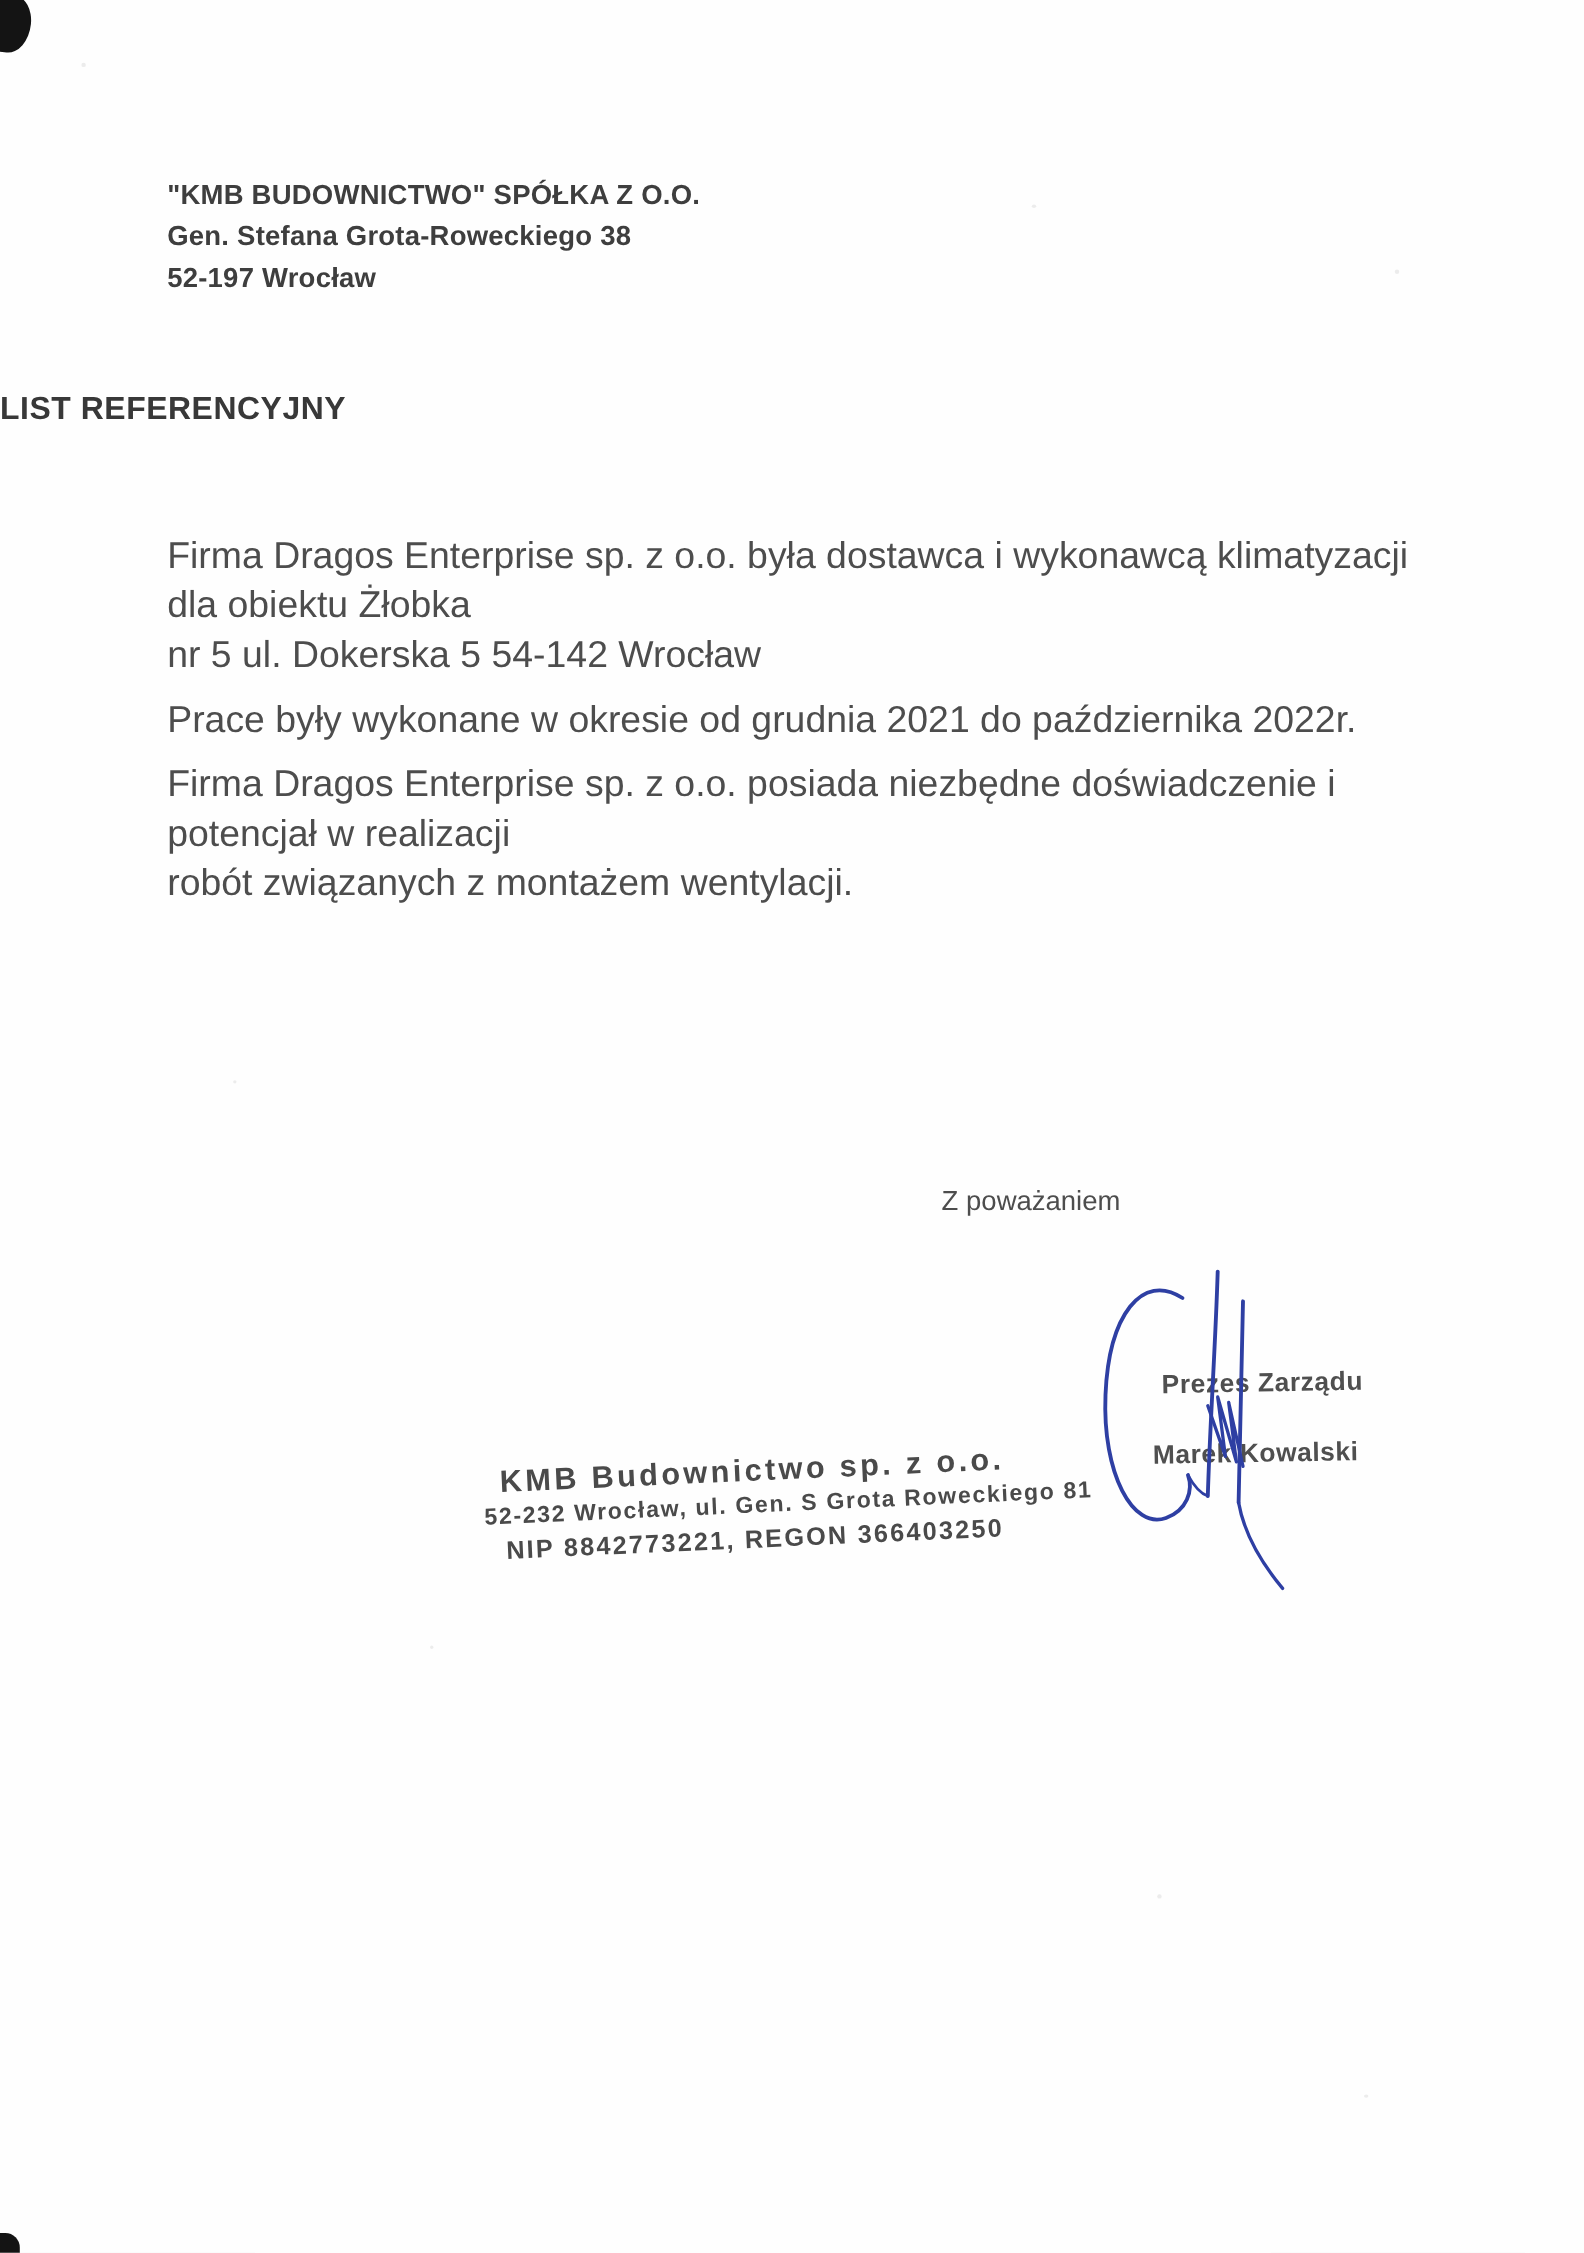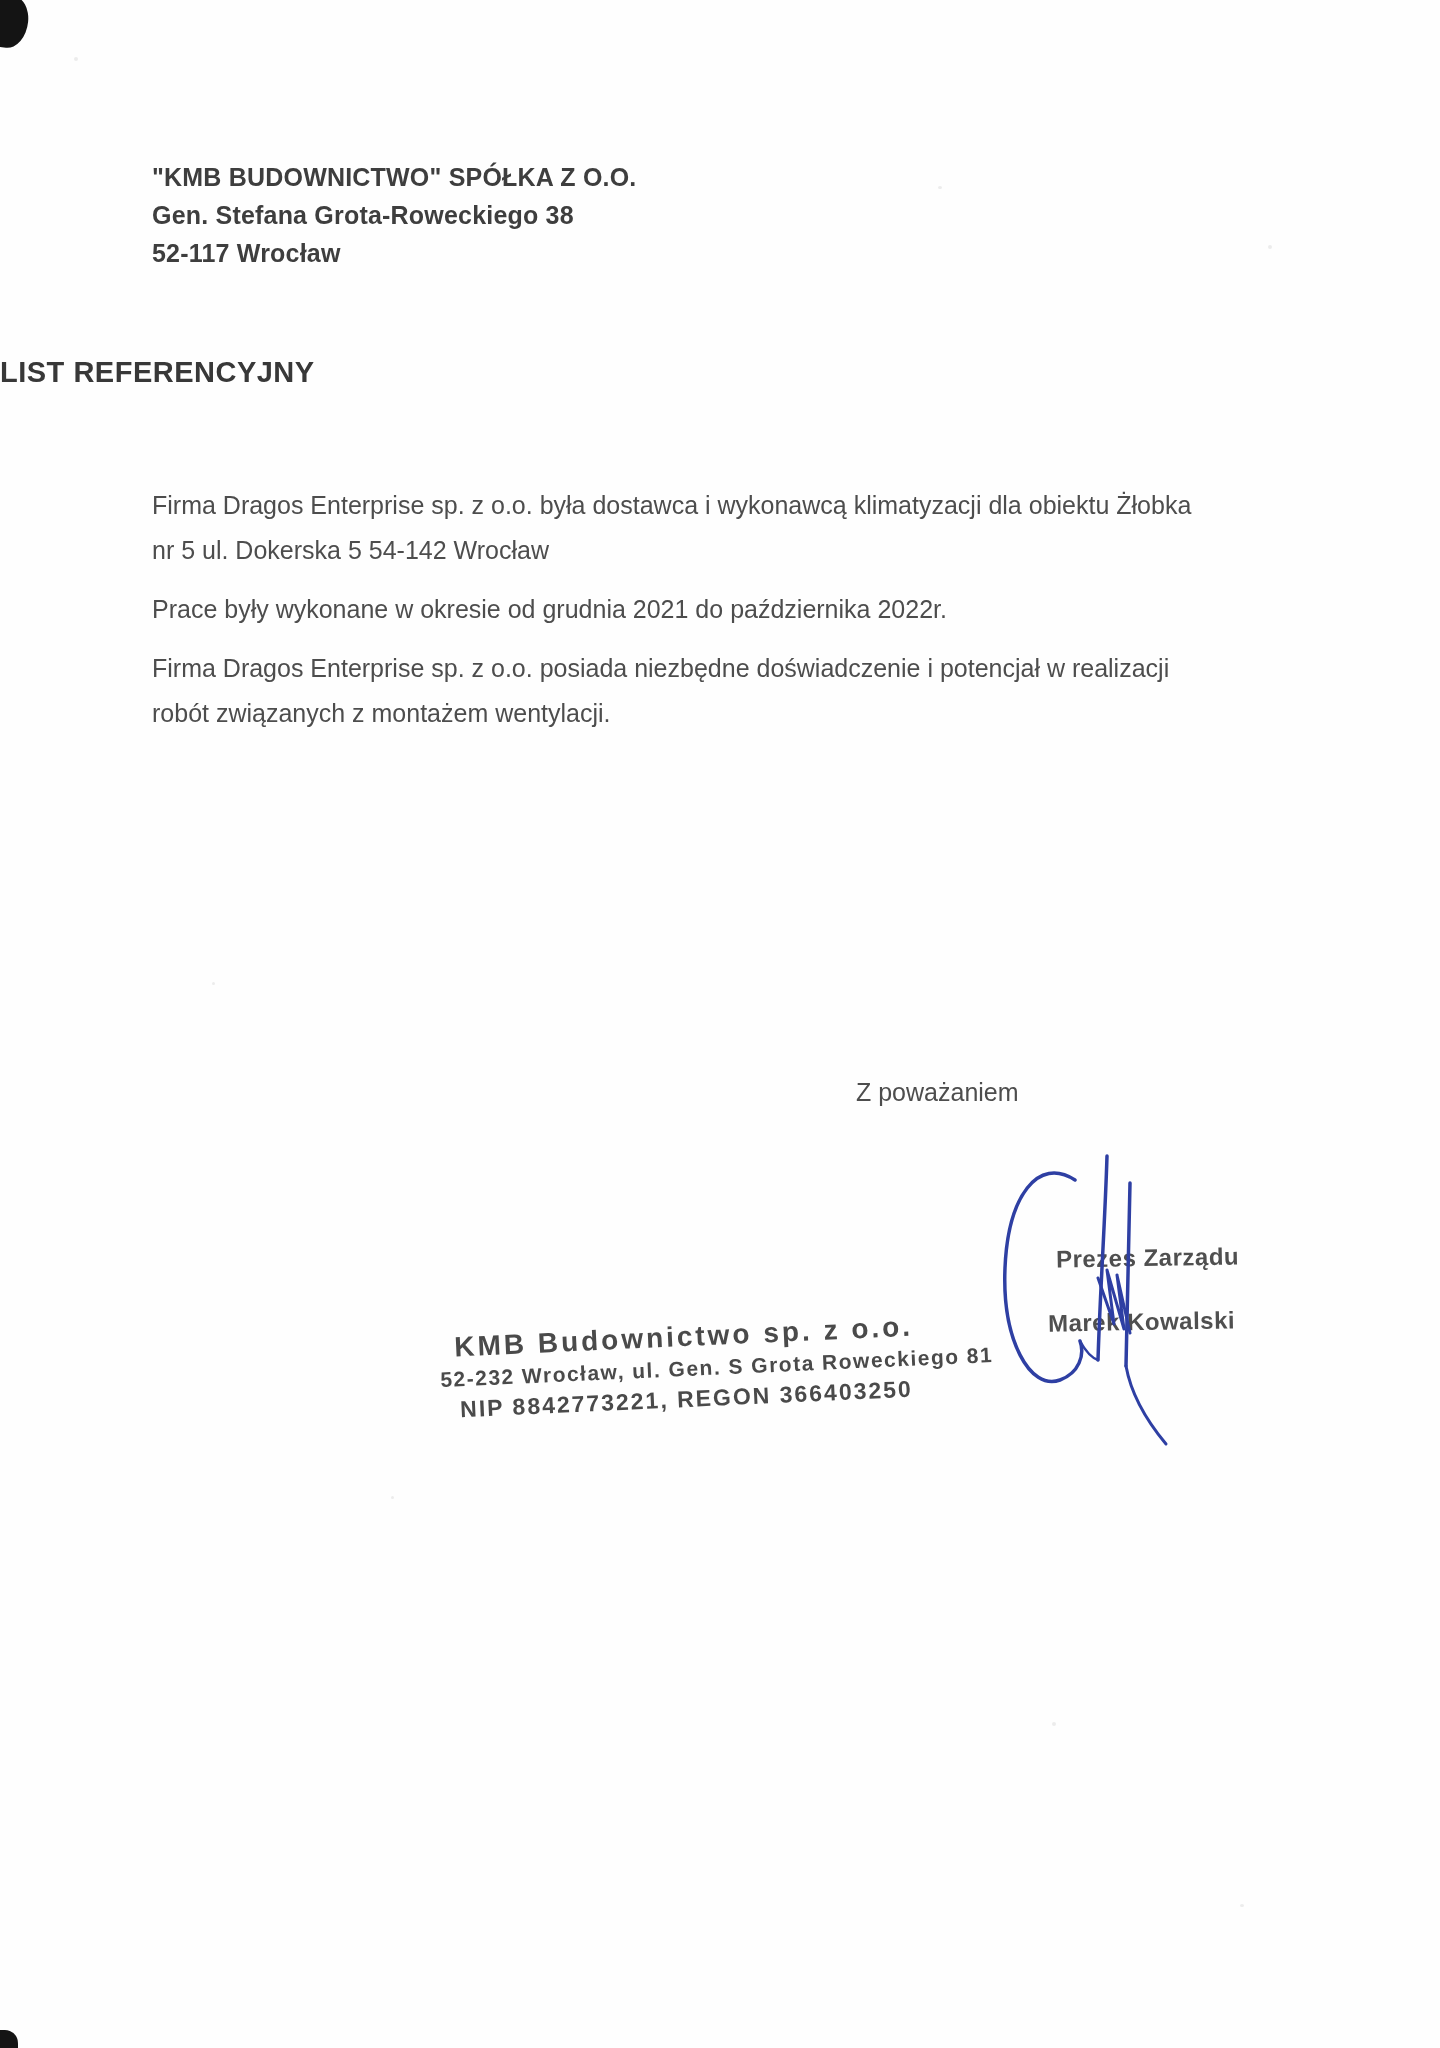--- a/index.html
+++ b/index.html
@@ -27,21 +27,21 @@
     font-size:25px;font-weight:bold;color:#3e3e3e;
     line-height:38px;letter-spacing:.2px;
   }
   .doc-title{
     position:absolute;left:0;top:356px;width:1430px;
     text-align:left;
     font-size:29px;font-weight:bold;color:#383838;letter-spacing:.5px;
   }
   .body-text{
     position:absolute;left:152px;top:483px;width:1145px;
-    font-size:25px;line-height:45px;color:#4d4d4d;
+    font-size:34px;line-height:45px;color:#4d4d4d;
   }
   .body-text p{margin:0 0 14px 0;}
   .closing{
     position:absolute;left:856px;top:1078px;
     font-size:25px;color:#4d4d4d;
   }
 
   
   .role-stamp{
     position:absolute;left:1056px;top:1244px;
@@ -84,21 +84,21 @@
   <div class="speck" style="left:938px;top:186px;width:4px;height:3px;"></div>
   <div class="speck" style="left:1268px;top:245px;width:4px;height:4px;"></div>
   <div class="speck" style="left:391px;top:1496px;width:3px;height:3px;"></div>
   <div class="speck" style="left:1052px;top:1722px;width:4px;height:4px;"></div>
   <div class="speck" style="left:212px;top:982px;width:3px;height:3px;"></div>
   <div class="speck" style="left:1240px;top:1904px;width:4px;height:3px;"></div>
 
   <div class="sender">
     <div>"KMB BUDOWNICTWO" SPÓŁKA Z O.O.</div>
     <div>Gen. Stefana Grota-Roweckiego 38</div>
-    <div>52-117 Wrocław</div>
+    <div>52-197 Wrocław</div>
   </div>
 
   <div class="doc-title">LIST REFERENCYJNY</div>
 
   <div class="body-text">
       <p>Firma Dragos Enterprise sp. z o.o. była dostawca i wykonawcą klimatyzacji dla obiektu Żłobka<br>nr 5 ul. Dokerska 5 54-142 Wrocław</p>
       <p>Prace były wykonane w okresie od grudnia 2021 do października 2022r.</p>
       <p>Firma Dragos Enterprise sp. z o.o. posiada niezbędne doświadczenie i potencjał w realizacji<br>robót związanych z montażem wentylacji.</p>
     </div>
 

